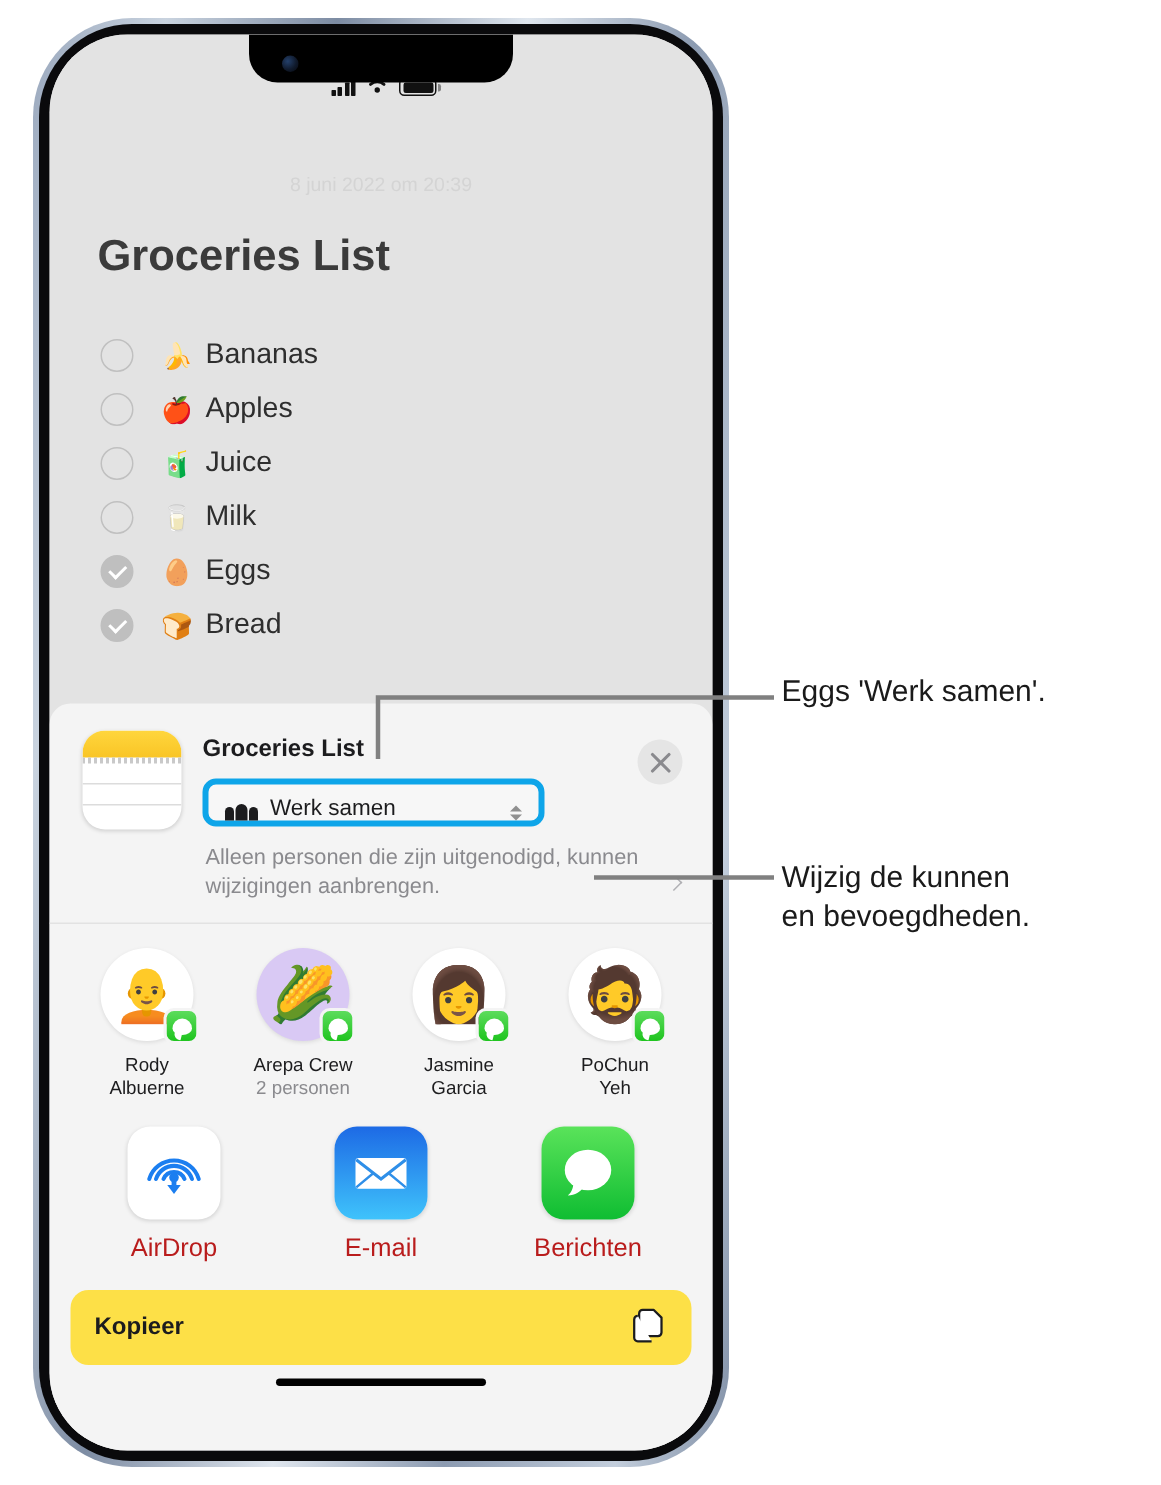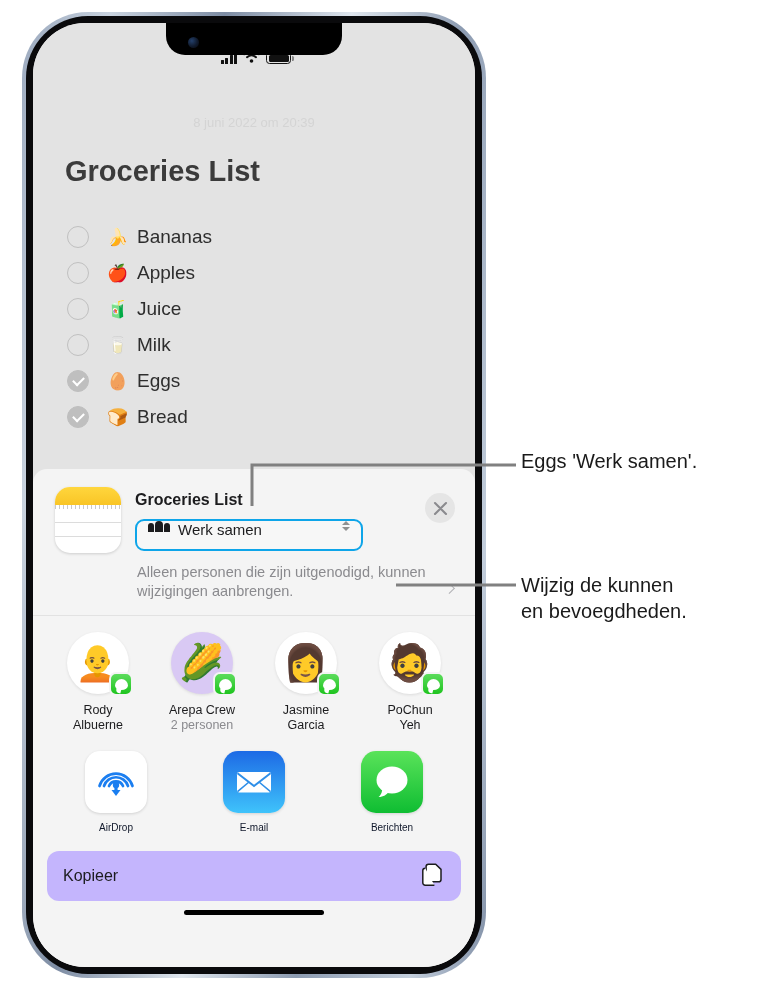--- a/index.html
+++ b/index.html
@@ -99,22 +99,22 @@
   #notes-icon{
     width:66px;height:66px;border-radius:15px;background:#fff;flex:0 0 auto;overflow:hidden;
     box-shadow:0 1px 3px rgba(0,0,0,.16);position:relative;
   }
   #notes-icon .ico-top{height:18px;background:linear-gradient(180deg,#ffd63d,#f9c526);}
   #notes-icon .ico-dots{height:4px;background:repeating-linear-gradient(90deg,#c9c9c9 0 1.5px,transparent 1.5px 4px);}
   #notes-icon .ico-line{height:1.2px;background:#dcdcdc;margin-top:13px;}
   #header-text{flex:1;min-width:0;padding-top:4px;}
   #sheet-title{font-size:16px;font-weight:bold;color:#1c1c1e;}
   #collab-dropdown{
-    margin-top:10px;height:32px;border-radius:9px;border:2px solid #0ea5e9;background:#f7f7f7;
-    display:flex;align-items:flex-start;padding:0 11px;gap:8px;width:228px;box-sizing:border-box;
+    margin-top:10px;height:32px;border-radius:9px;border:4px solid #0ea5e9;background:#f7f7f7;
+    display:flex;align-items:flex-end;padding:0 11px;gap:8px;width:228px;box-sizing:border-box;
   }
   #collab-label{font-size:15px;color:#1c1c1e;flex:1;}
   .people-glyph{display:flex;align-items:flex-end;gap:1px;}
   .people-glyph b{display:block;background:#1c1c1e;}
   .pg-small{width:6px;height:9px;border-radius:3px 3px 0 0;}
   .pg-big{width:8px;height:11px;border-radius:4px 4px 0 0;}
   .updown{display:flex;flex-direction:column;gap:2px;opacity:.55;}
   .updown i{width:0;height:0;border-left:4px solid transparent;border-right:4px solid transparent;display:block;}
   .updown i:first-child{border-bottom:4.5px solid #3c3c3c;}
   .updown i:last-child{border-top:4.5px solid #3c3c3c;}
@@ -149,28 +149,28 @@
   }
   .badge .bubble{width:13px;height:11px;background:#fff;border-radius:50% 50% 50% 50%/60% 60% 40% 40%;position:relative;}
   .badge .bubble::after{content:"";position:absolute;left:1px;bottom:-3px;width:5px;height:5px;background:#fff;border-radius:0 0 0 4px;transform:rotate(14deg);}
   .contact-name{font-size:12.5px;color:#1c1c1e;text-align:center;line-height:15px;margin-top:9px;}
   .contact-sub{font-size:12.5px;color:#8a8a8e;text-align:center;line-height:15px;}
 
   
   #apps-row{display:flex;padding:8px 14px 12px 14px;}
   .app{flex:1;display:flex;flex-direction:column;align-items:center;}
   .app-icon{width:62px;height:62px;border-radius:15px;box-shadow:0 1px 3px rgba(0,0,0,.14);display:flex;align-items:center;justify-content:center;overflow:hidden;}
-  .app-name{font-size:10px;color:#0f172a;margin-top:9px;text-align:center;}
+  .app-name{font-size:17px;color:#b91c1c;margin-top:9px;text-align:center;}
   #ic-airdrop{background:#fff;}
   #ic-messages{background:linear-gradient(180deg,#5ae35a,#0fbd32);}
   #ic-mail{background:linear-gradient(180deg,#1d6ae5,#3fc3fb);}
   #ic-reminders{background:#fff;}
 
   
-  #actions-list{margin:6px 14px 0 14px;background:#c4b5fd;border-radius:12px;}
+  #actions-list{margin:6px 14px 0 14px;background:#fde047;border-radius:12px;font-weight:bold;}
   #action-copy{height:50px;display:flex;align-items:center;padding:0 16px;justify-content:space-between;}
   #action-copy-label{font-size:16px;color:#1c1c1e;}
   #home-indicator{
     width:140px;height:5px;border-radius:3px;background:#000;
     margin:9px auto 0 auto;
   }
 
   
   .callout-text{position:absolute;font-size:20px;color:#1a1a1a;line-height:26px;}
   #callout-1{left:521px;top:448px;}

